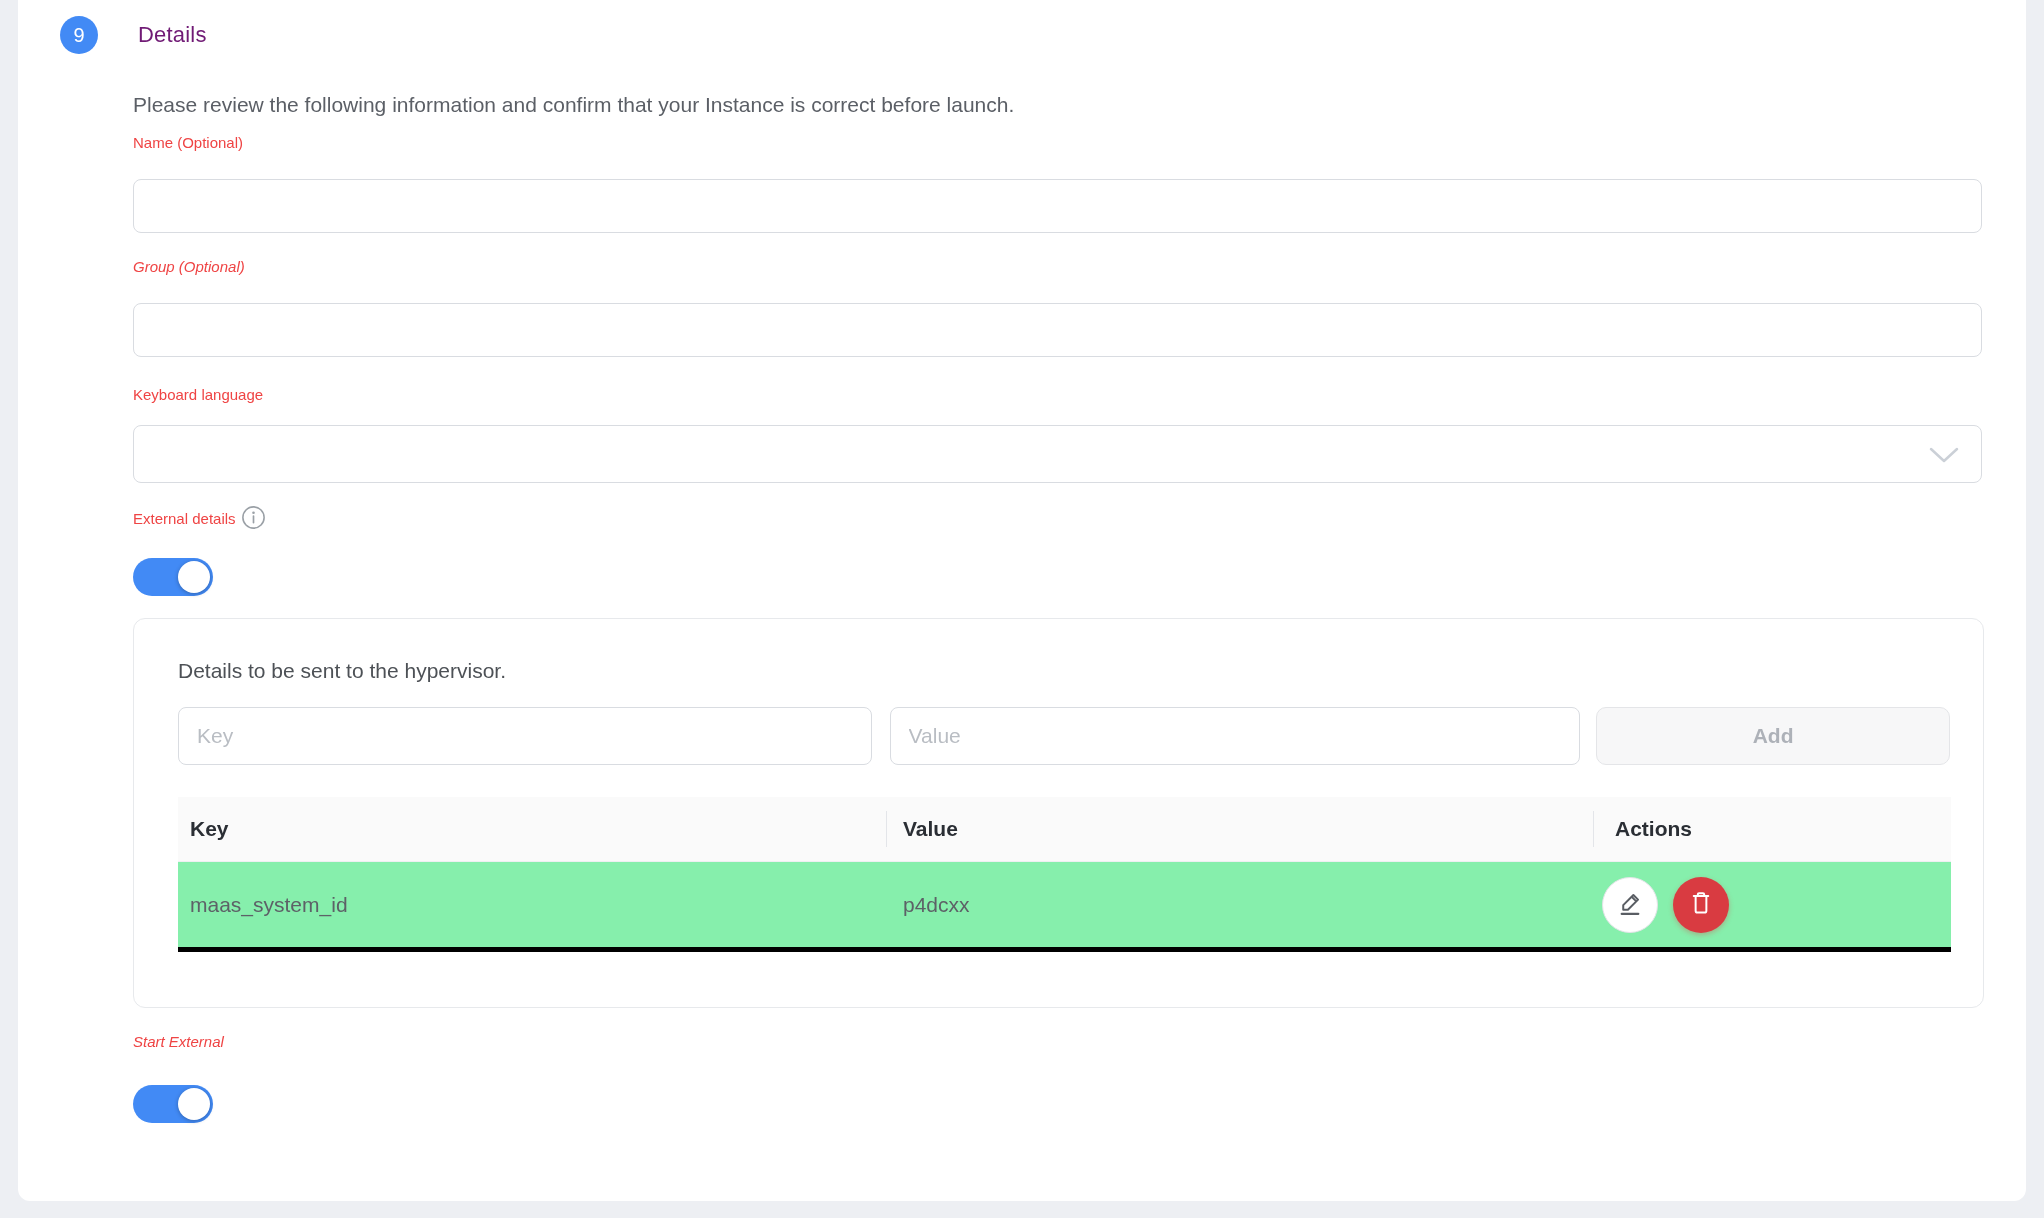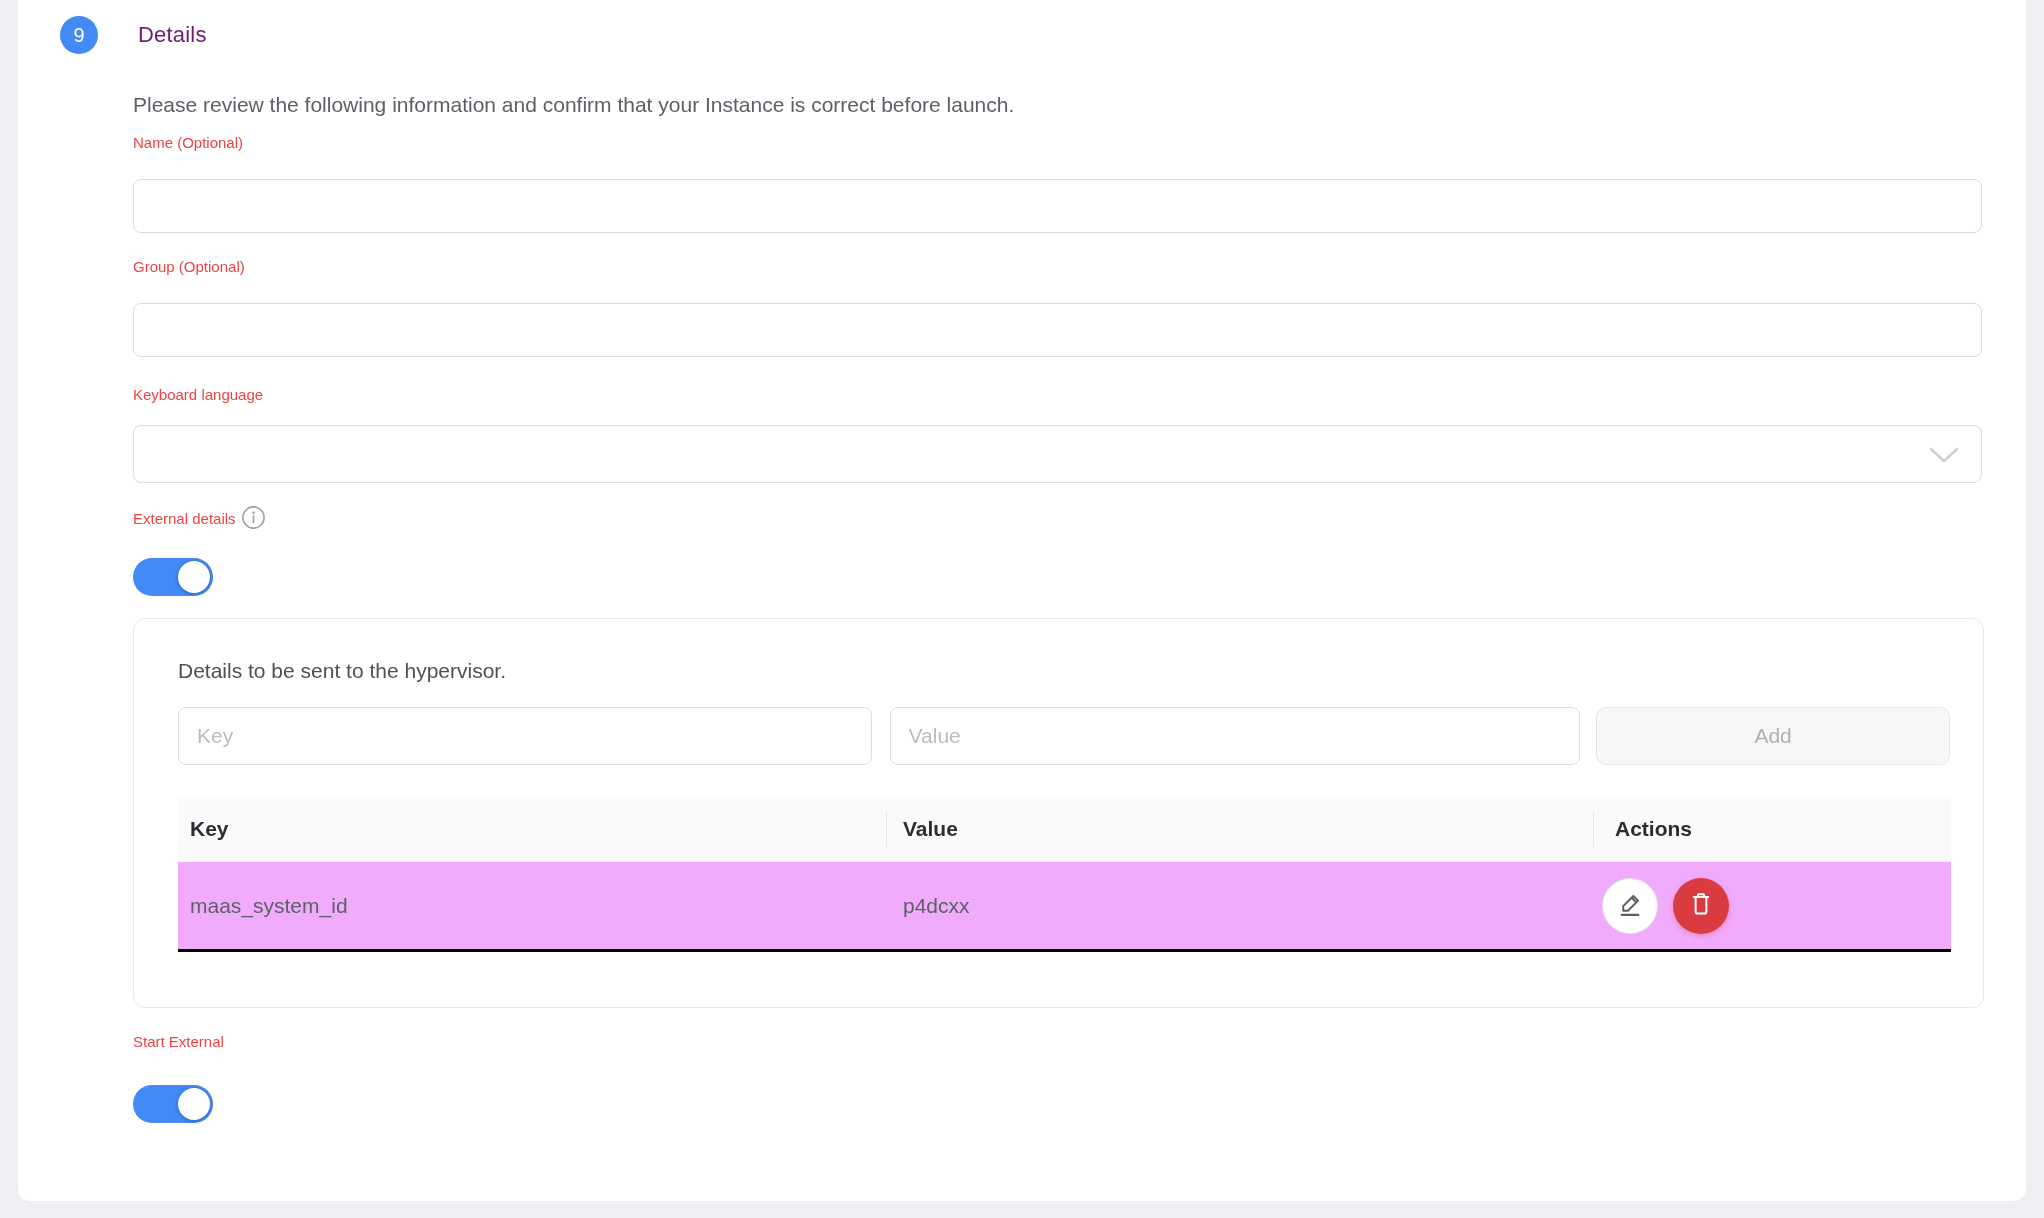--- a/index.html
+++ b/index.html
@@ -23,21 +23,21 @@
     background: #428af5; color: #ffffff;
     font-size: 20px; line-height: 38px; text-align: center;
     flex: 0 0 38px;
   }
   .step-title { font-size: 22px; font-weight: 400; color: #701a75; letter-spacing: .2px; }
 
   .form { margin-left: 73px; width: 1851px; }
   .desc { margin-top: 39px; font-size: 21px; line-height: 24px; color: #5b5f66; }
 
   .field-label { display: block; margin-top: 14px; font-size: 15px; line-height: 24px; color: #ef4444; }
-  .field-label.spaced { margin-top: 22px; }
+  .field-label.spaced { margin-top: 22px; font-style: italic; }
 
   .text-input {
     display: block; width: 1849px; height: 54px;
     margin-top: 24px;
     border: 1px solid #d9dce1; border-radius: 8px;
     background: #ffffff; outline: none;
     font-size: 21px; color: #2e3237; padding: 0 18px;
     font-family: inherit;
   }
   .select {
@@ -81,38 +81,38 @@
     height: 58px; border: 1px solid #d9dce1; border-radius: 8px;
     font-size: 21px; color: #2e3237; padding: 0 18px; outline: none;
     background: #ffffff; font-family: inherit;
   }
   .kv-input::placeholder, .text-input::placeholder { color: #b9bdc3; opacity: 1; }
   .kv-key { width: 694px; margin-right: 18px; }
   .kv-value { width: 691px; margin-right: 16px; }
   .add-btn {
     width: 354px; height: 58px;
     background: #f7f7f8; border: 1px solid #e4e5e8; border-radius: 10px;
-    font-size: 21px; color: #adb1b8; font-family: inherit; cursor: pointer;
+    font-size: 21px; color: #adb1b8; font-family: inherit; cursor: pointer; font-weight: bold;
   }
 
   .table { margin-top: 32px; width: 1773px; }
   .thead { display: flex; height: 65px; background: #fafafa; border-bottom: 1px solid #eef0f2; }
   .th {
     position: relative; display: flex; align-items: center;
     font-size: 21px; font-weight: 700; color: #2a2e34;
   }
   .th + .th::before {
     content: ""; position: absolute; left: 0; top: 50%;
     transform: translateY(-50%);
     width: 1px; height: 36px; background: #e3e5e9;
   }
   .col-key { width: 708px; padding-left: 12px; }
   .col-value { width: 707px; padding-left: 17px; }
   .col-actions { width: 358px; padding-left: 22px; }
-  .trow { display: flex; height: 90px; border-bottom: 3px solid #000000; background: #f0abfc; }
+  .trow { display: flex; height: 90px; border-bottom: 5px solid #000000; background: #86efac; }
   .td { display: flex; align-items: center; font-size: 21px; color: #5d6167; font-weight: 400; }
   .td.col-actions { padding-left: 9px; gap: 15px; }
 
   .icon-btn {
     width: 56px; height: 56px; border-radius: 50%;
     display: flex; align-items: center; justify-content: center;
     cursor: pointer; border: none; padding: 0;
   }
   .icon-btn.edit { background: #ffffff; border: 1px solid #e2e4e7; }
   .icon-btn.delete { background: #d93b41; box-shadow: 0 2px 5px rgba(217,59,65,.35); }

